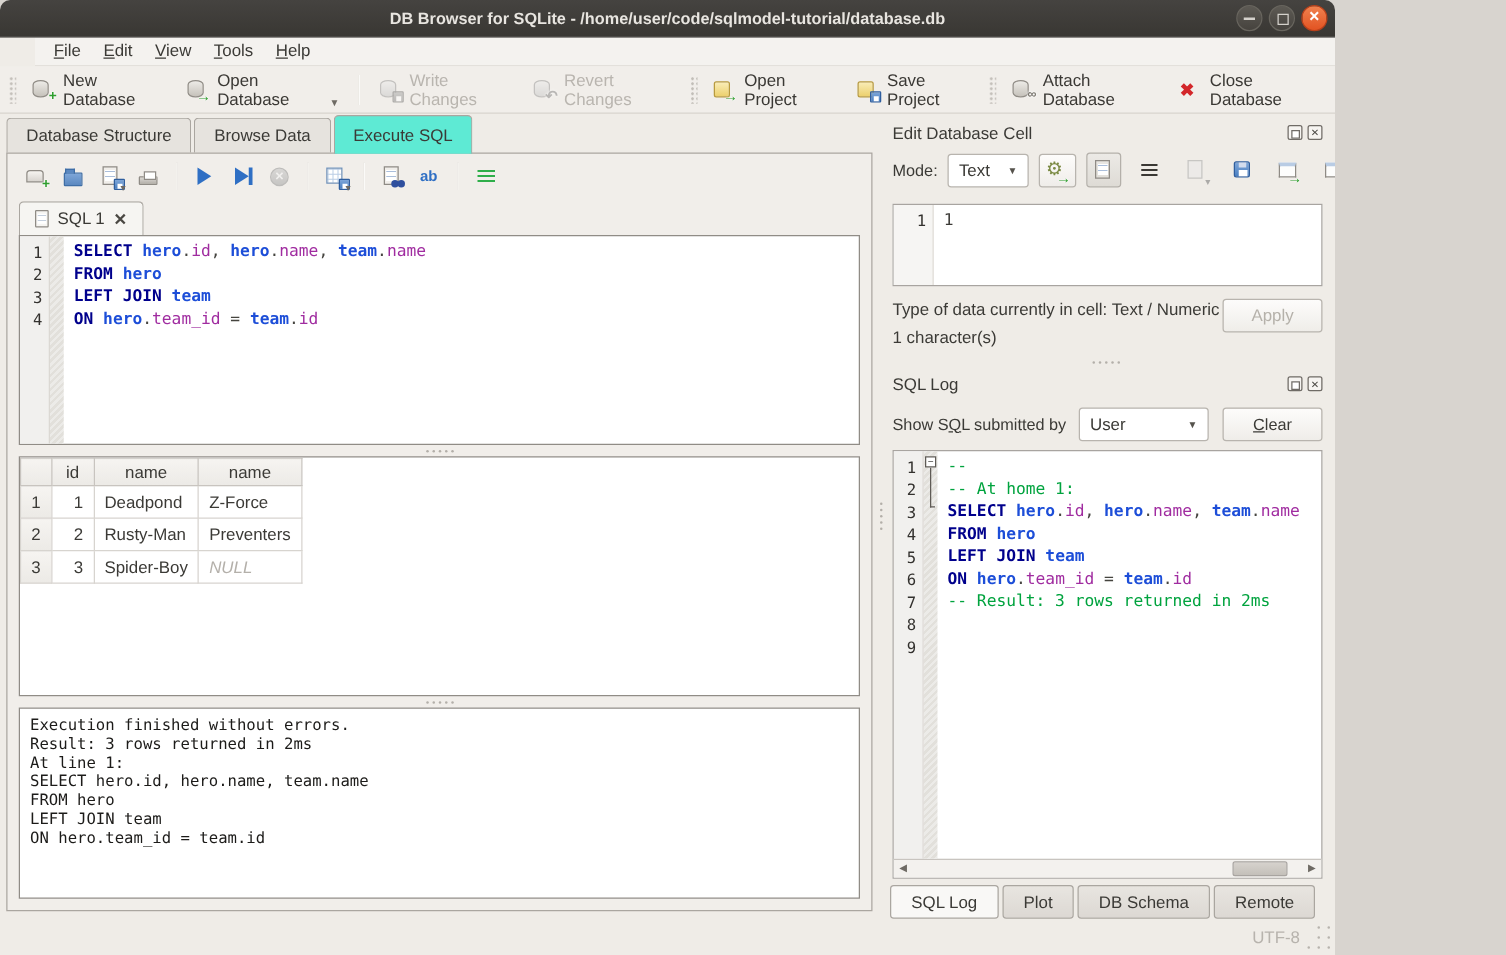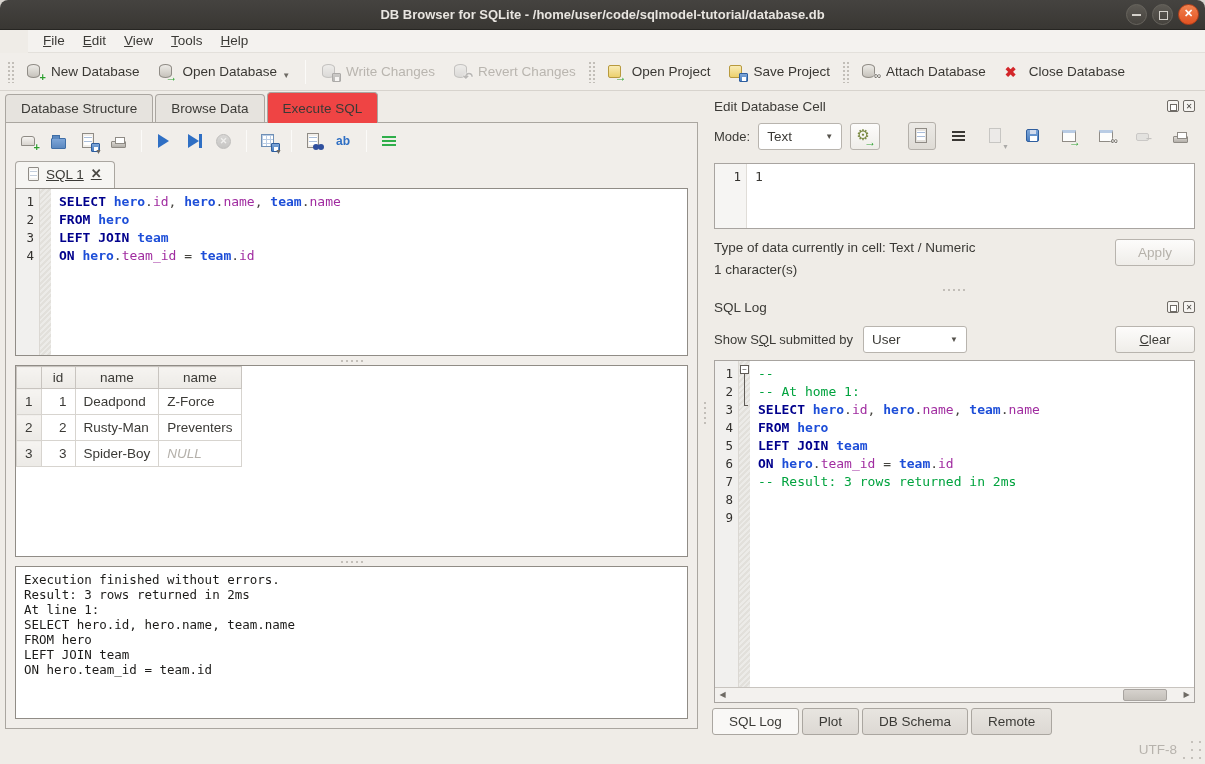--- a/index.html
+++ b/index.html
@@ -1,18 +1,18 @@
 <!DOCTYPE html>
 <html><head>
 <meta charset="utf-8">
 <style>
   * { margin:0; padding:0; box-sizing:border-box; }
   html,body { background:#d8d4cf; }
   body { font-family:"Liberation Sans", sans-serif; }
-  .window { width:1205px; height:764px; display:flex; flex-direction:column;
+  .window { width:1068px; height:764px; display:flex; flex-direction:column;
             background:#efece7; border-radius:8px 8px 0 0; overflow:hidden;
             font-size:13px; color:#3b3a36; }
 
   
   .titlebar { height:30px; flex:0 0 30px; background:linear-gradient(#454340,#393733);
               display:flex; align-items:center; position:relative; border-bottom:1px solid #262522; }
   .title-text { flex:1; text-align:center; color:#e8e5e0; font-weight:bold; font-size:13px;
                 white-space:nowrap; overflow:hidden; }
   .win-controls { position:absolute; right:6px; top:4px; display:flex; gap:5px; }
   .wc { width:21px; height:21px; border-radius:50%; border:1px solid #68655e;
@@ -108,36 +108,36 @@
   .left-pane { width:702px; flex:0 0 702px; display:flex; flex-direction:column; padding-top:2px; }
   .vsplit { width:6px; flex:0 0 6px; display:flex; align-items:center; justify-content:center; }
   .dotcol { width:2px; height:2px; border-radius:50%; background:#b3afa9;
             box-shadow:0 -10px 0 #b3afa9,0 -5px 0 #b3afa9,0 5px 0 #b3afa9,0 10px 0 #b3afa9; }
   .right-pane { flex:1; display:flex; flex-direction:column; padding:2px 8px 0 2px; min-width:0; }
 
   
   .tabs-row { height:30px; flex:0 0 30px; display:flex; align-items:flex-end; padding-left:5px; }
   .tab { padding:6px 15px 7px; border:1px solid #aaa6a0; border-bottom:none; background:#e6e3de;
          border-radius:4px 4px 0 0; margin-right:2px; margin-top:1px; font-size:13.5px; }
-  .tab.active { background:#ef4444; padding-top:8px; margin-top:0; position:relative; z-index:2; }
+  .tab.active { background:#5eead4; padding-top:8px; margin-top:0; position:relative; z-index:2; }
   .panel-body { margin:-1px 4px 6px 5px; border:1px solid #aaa6a0; background:#f1eeea; flex:1;
                 display:flex; flex-direction:column; min-height:0; position:relative; z-index:1; }
 
   
   .sqlbar { height:36px; flex:0 0 36px; display:flex; align-items:center; padding-left:10px; gap:4px; }
   .sqbtn { width:26px; height:26px; display:inline-flex; align-items:center; justify-content:center;
            position:relative; border-radius:3px; }
   .sqbtn .caret { position:absolute; right:0px; bottom:-1px; font-size:7px; color:#6e6a64; }
   .sqbtn.disabled { opacity:.55; filter:grayscale(1); }
   .sq-sep { width:1px; height:22px; background:#cfcbc5; border-right:1px solid #fbfaf8; margin:0 5px; }
 
   
   .filetab-row { height:30px; flex:0 0 30px; display:flex; align-items:flex-end; padding-left:9px; }
-  .file-tab { display:flex; align-items:flex-start; gap:7px; padding:5px 12px 7px; background:#f6f5f2;
-              border:1px solid #aaa6a0; border-bottom:none; border-radius:4px 4px 0 0; font-size:13.5px;text-decoration:underline; }
+  .file-tab { display:flex; align-items:flex-end; gap:7px; padding:5px 12px 7px; background:#f6f5f2;
+              border:1px solid #aaa6a0; border-bottom:none; border-radius:4px 4px 0 0; font-size:13.5px; }
   .ft-close { font-size:13px; font-weight:bold; color:#4a4843; line-height:1; }
   .ft-doc { width:11px; height:14px; background:#fff; border:1px solid #8f8b85; border-radius:1px;
             background-image:repeating-linear-gradient(180deg, transparent 0 3px, #c4cfdd 3px 4px);
             background-clip:content-box; padding:2px 1px; }
 
   
   .codebox { margin:0 9px; border:1px solid #908c86; background:#fff; display:flex; overflow:hidden; }
   .editor-box { height:168px; flex:0 0 168px; margin-top:-1px; }
   .gutter { background:#f1f0ee; border-right:1px solid #dbd8d3; padding:4px 5px 0 4px; text-align:right;
             font-family:"DejaVu Sans Mono", monospace; font-size:12.5px; color:#33312e; min-width:24px; }

